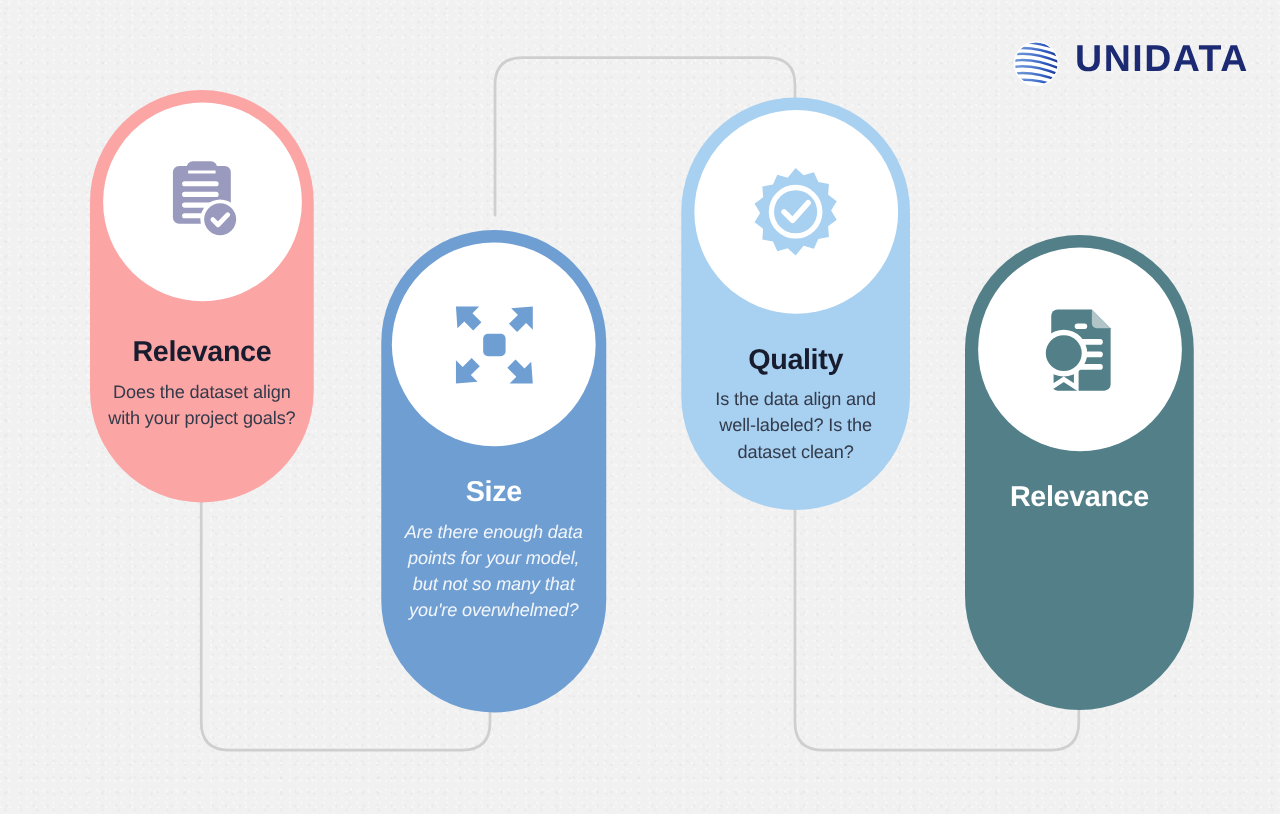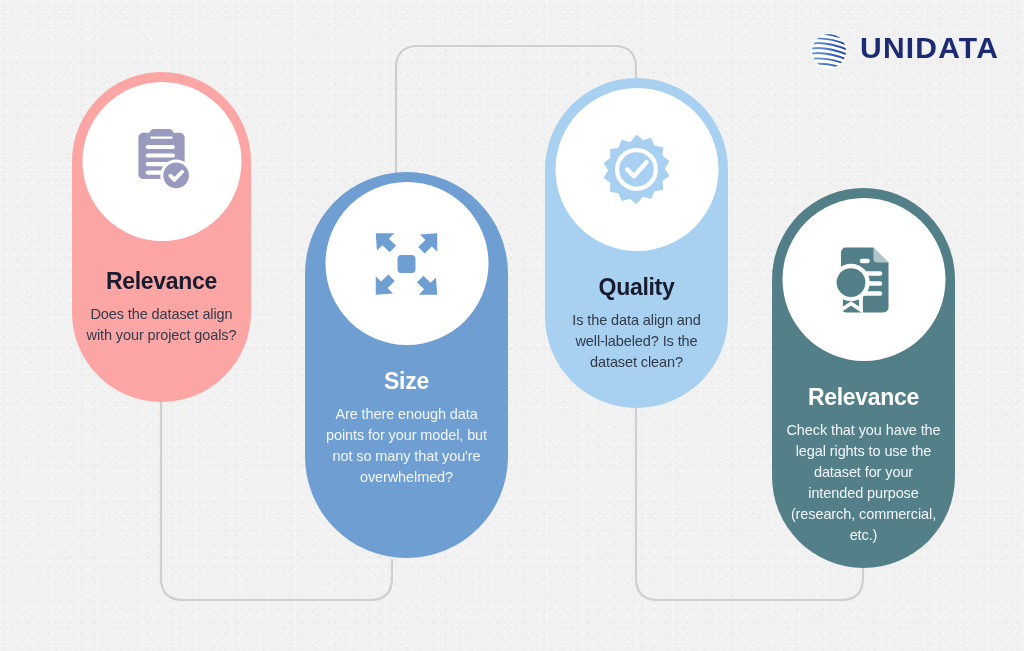--- a/index.html
+++ b/index.html
@@ -54,39 +54,39 @@
     margin-bottom:9px;
   }
   .pill-desc {
     font-size:14.5px;
     line-height:1.45;
     letter-spacing:-.1px;
   }
 
   
   #pill-relevance { left:72px;  top:72px;  width:179px; height:330px; }
-  #pill-size      { left:305px; top:172px; width:203px; height:386px; }
+  #pill-size      { left:305px; top:184px; width:180px; height:386px; }
   #pill-quality   { left:545px; top:78px;  width:183px; height:330px;padding-left:28px; }
   #pill-licensing { left:772px; top:188px; width:183px; height:380px; }
 
   #pill-relevance .icon-circle { top:10px;  width:159px; height:159px; }
   #pill-size      .icon-circle { top:10px;  width:163px; height:163px; }
   #pill-quality   .icon-circle { top:10px;  width:163px; height:163px; }
   #pill-licensing .icon-circle { top:10px;  width:163px; height:163px; }
 
   #pill-relevance .pill-text { top:196px; }
   #pill-size      .pill-text { top:196px; }
   #pill-quality   .pill-text { top:196px; }
   #pill-licensing .pill-text { top:196px; }
 
   
   .dark .pill-title { color:#171c2e; }
   .dark .pill-desc  { color:#333a4a; }
   .light .pill-title { color:#ffffff; }
-  .light .pill-desc  { color:#f2f6fa; }
+  .light .pill-desc  { color:#f2f6fa;font-style:italic; }
 
   
   #logo {
     position:absolute;
     right:25px; top:31px;
     display:flex;
     align-items:flex-start;
     gap:11px;
   }
   #logo-word {
@@ -174,21 +174,20 @@
       <rect x="29" y="33" width="18" height="3.6" rx="1.8" fill="#fff"></rect>
       <rect x="29" y="41" width="18" height="3.6" rx="1.8" fill="#fff"></rect>
 
       <path d="M14 38h16v18l-8-5.2L14 56z" fill="#527f88" stroke="#fff" stroke-width="3"></path>
       <circle cx="22" cy="34" r="15" fill="#fff"></circle>
       <circle cx="22" cy="34" r="11.5" fill="#527f88"></circle>
     </svg>
   </div>
   <div class="pill-text">
     <div class="pill-title">Relevance</div>
-    <div class="pill-desc">Check that you have the legal rights to use the dataset for your intended purpose (research, commercial, etc.)</div>
   </div>
 </div>
 
 <div id="logo">
   <svg width="40" height="40" viewBox="0 0 48 48">
     <defs>
       <clipPath id="globe-clip">
           <circle cx="24" cy="24" r="21"></circle>
         </clipPath>
       <linearGradient id="globe-grad" x1="0" y1="0" x2="1" y2="1">

